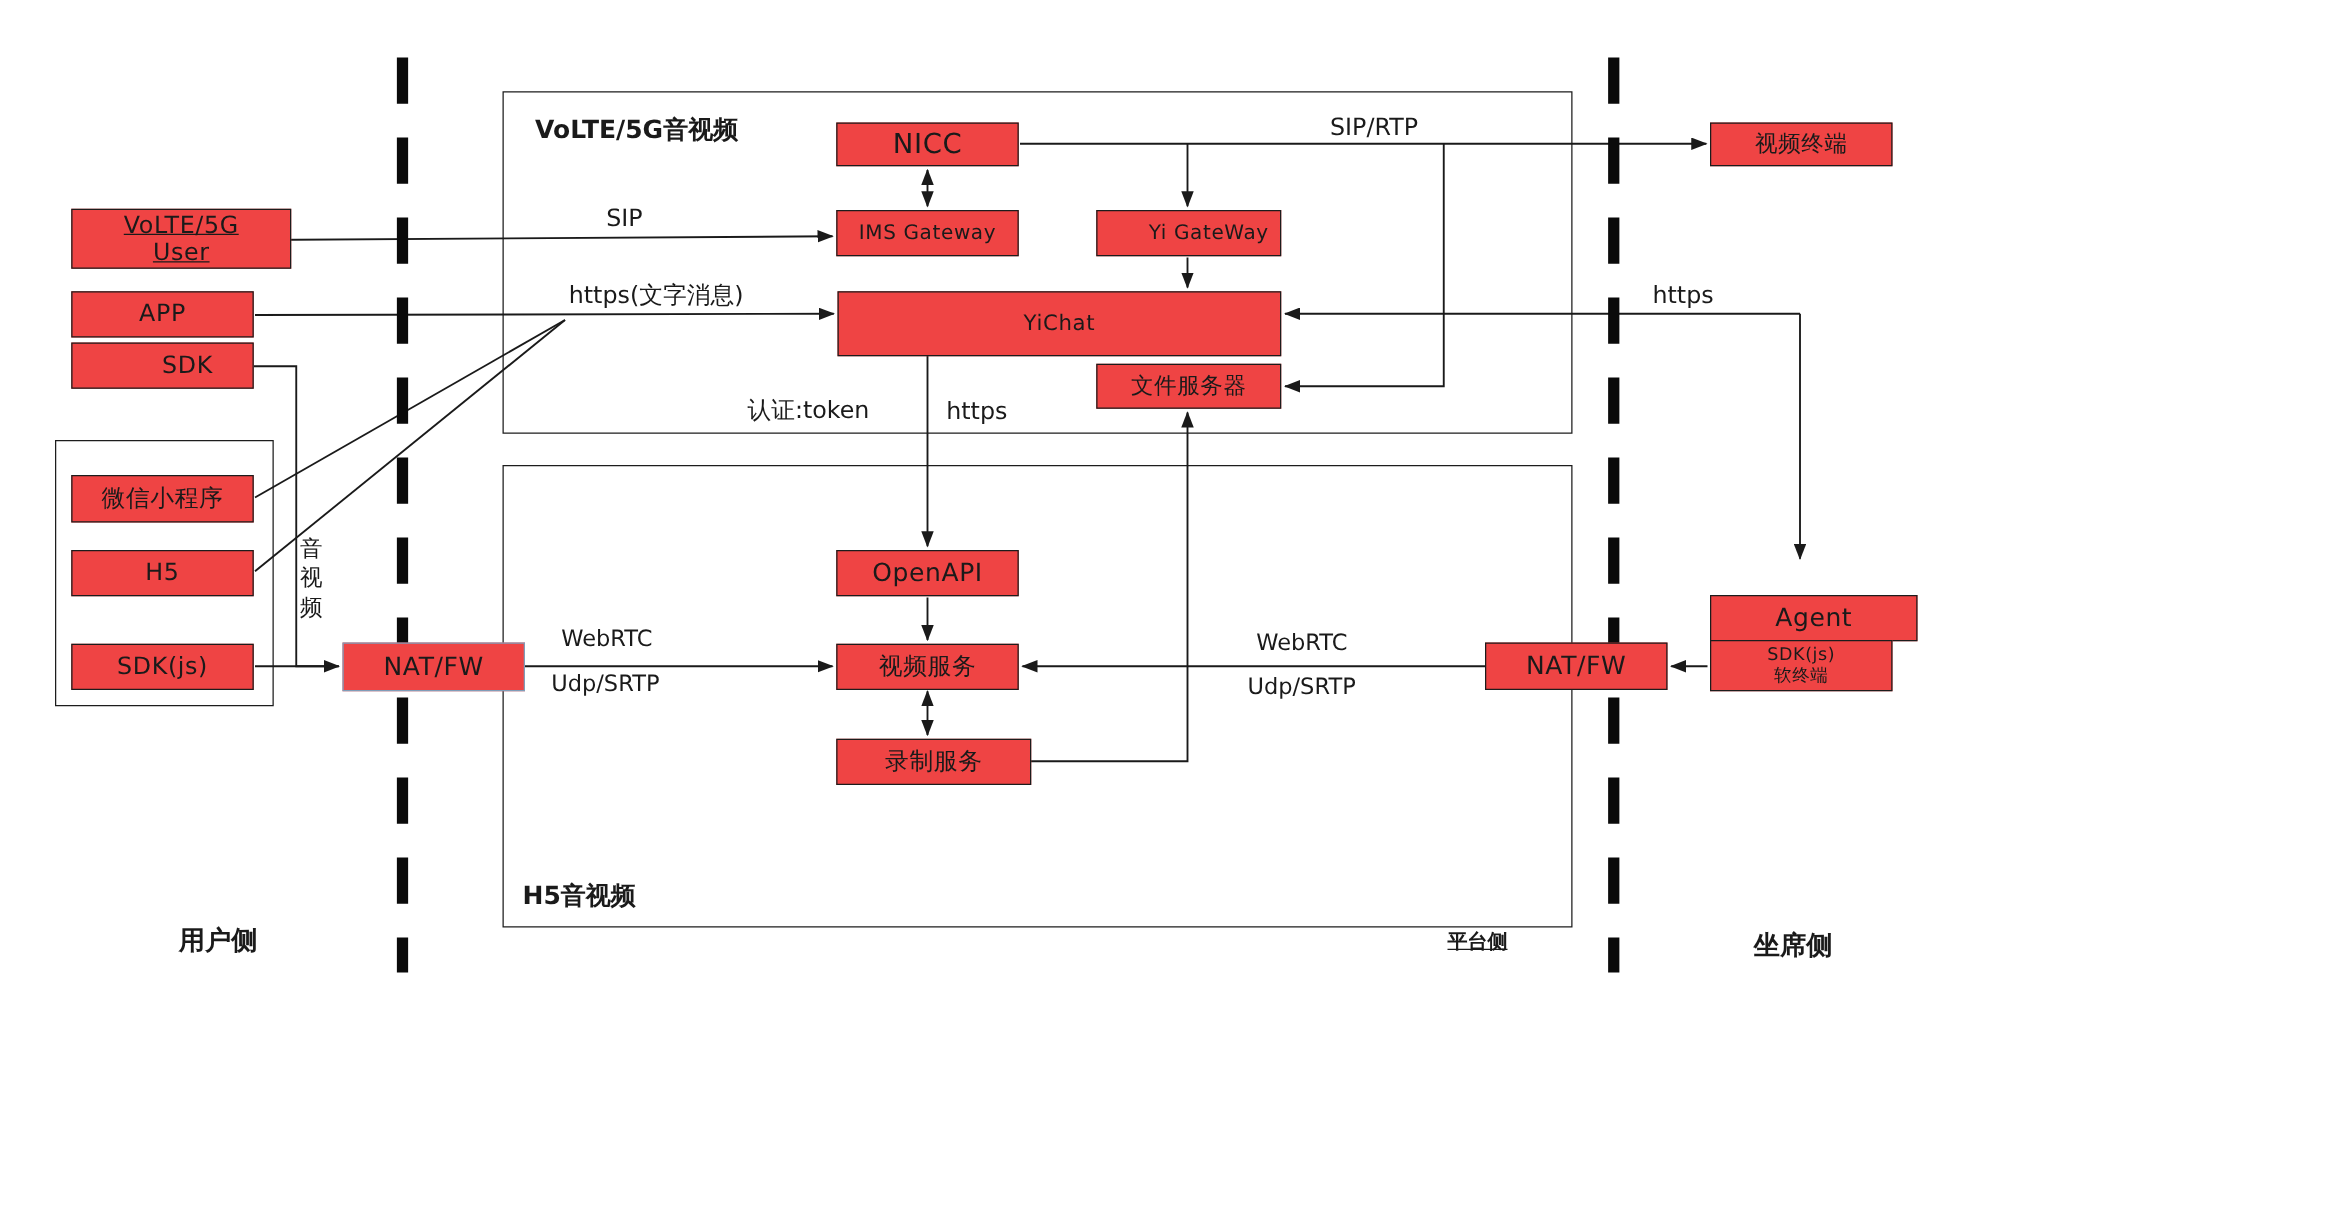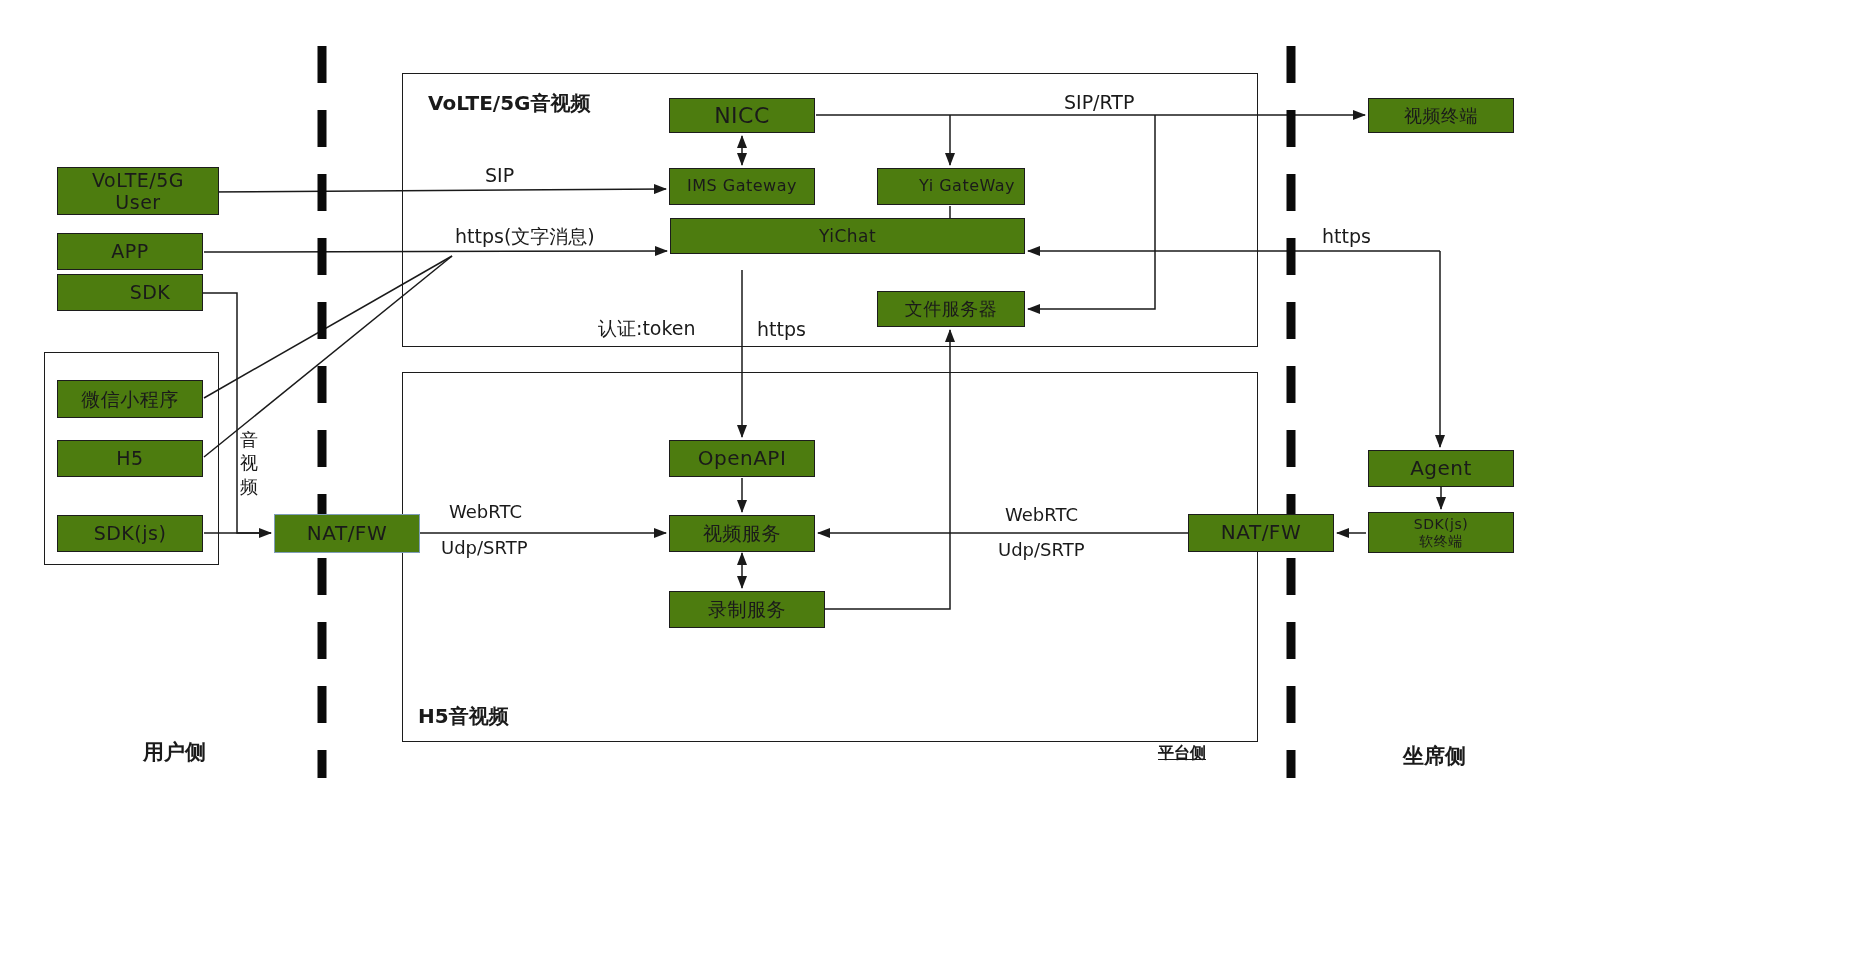--- a/index.html
+++ b/index.html
@@ -2,21 +2,21 @@
 <html><head>
 <meta charset="utf-8">
 <style>
   *{box-sizing:border-box}
   body{margin:0;background:#f4f4f4}
   #canvas{position:relative;width:1868px;height:976px;background:#ffffff;
           font-family:"DejaVu Sans","Liberation Sans",sans-serif;color:#1a1a1a;overflow:hidden}
   #edge-layer{position:absolute;left:0;top:0;width:1868px;height:976px;z-index:1}
   #edge-layer polyline{fill:none;stroke:#1a1a1a;stroke-width:1.5}
   #edge-layer line.divider{stroke:#0a0a0a;stroke-width:9;stroke-dasharray:37 27}
-  .node{position:absolute;z-index:2;background:#4d7c0f;border:1.6px solid #1c1c1c;
+  .node{position:absolute;z-index:2;background:#ef4444;border:1.6px solid #1c1c1c;
         display:flex;align-items:center;justify-content:center;text-align:center;
         white-space:pre-line;line-height:1.18;font-size:19px;letter-spacing:.5px}
   .node.group{z-index:0;background:transparent}
   .node.light{border-color:#7f9db9}
   .lbl{position:absolute;z-index:3;white-space:pre-line;line-height:1.3;font-size:19px}
   .lbl.bold{font-weight:700}
 </style>
 </head>
 <body>
 
@@ -47,38 +47,38 @@
       <polyline points="1188,533 818,533" marker-end="url(#arw)"></polyline>
       <polyline points="204,533 271,533" marker-end="url(#arw)"></polyline>
       <polyline points="420,533 666,533" marker-end="url(#arw)"></polyline>
       <polyline points="203,293 237,293 237,533 271,533"></polyline>
       <line x1="322" x2="322" y1="46" y2="778" class="divider"></line>
       <line x1="1291" x2="1291" y1="46" y2="778" class="divider"></line>
     </svg>
 <div class="node group" style="left: 402px; top: 73px; width: 856px; height: 274px;"></div>
     <div class="node group" style="left: 402px; top: 372px; width: 856px; height: 370px;"></div>
     <div class="node group" style="left: 44px; top: 352px; width: 175px; height: 213px;"></div>
-    <div class="node" style="left: 57px; top: 167px; width: 162px; height: 48px; font-size: 19px;">VoLTE/5G
+    <div class="node" style="left: 57px; top: 167px; width: 176px; height: 48px; font-size: 19px; text-decoration: underline;">VoLTE/5G
 User</div>
     <div class="node" style="left: 57px; top: 233px; width: 146px; height: 37px; font-size: 19px;">APP</div>
     <div class="node" style="left: 57px; top: 274px; width: 146px; height: 37px; font-size: 19px; padding-left: 40px;">SDK</div>
     <div class="node" style="left: 57px; top: 380px; width: 146px; height: 38px; font-size: 19px;">微信小程序</div>
     <div class="node" style="left: 57px; top: 440px; width: 146px; height: 37px; font-size: 19px;">H5</div>
     <div class="node" style="left: 57px; top: 515px; width: 146px; height: 37px; font-size: 19px;">SDK(js)</div>
     <div class="node light" style="left: 274px; top: 514px; width: 146px; height: 39px; font-size: 20px;">NAT/FW</div>
     <div class="node" style="left: 669px; top: 98px; width: 146px; height: 35px; font-size: 22px;">NICC</div>
     <div class="node" style="left: 669px; top: 168px; width: 146px; height: 37px; font-size: 16px;">IMS Gateway</div>
     <div class="node" style="left: 877px; top: 168px; width: 148px; height: 37px; font-size: 16px; padding-left: 32px;">Yi GateWay</div>
-    <div class="node" style="left: 670px; top: 218px; width: 355px; height: 36px; font-size: 17px;">YiChat</div>
+    <div class="node" style="left: 670px; top: 233px; width: 355px; height: 52px; font-size: 17px;">YiChat</div>
     <div class="node" style="left: 877px; top: 291px; width: 148px; height: 36px; font-size: 18px;">文件服务器</div>
     <div class="node" style="left: 669px; top: 440px; width: 146px; height: 37px; font-size: 20px;">OpenAPI</div>
     <div class="node" style="left: 669px; top: 515px; width: 146px; height: 37px; font-size: 19px;">视频服务</div>
     <div class="node" style="left: 669px; top: 591px; width: 156px; height: 37px; font-size: 19px;">录制服务</div>
     <div class="node" style="left: 1368px; top: 98px; width: 146px; height: 35px; font-size: 18px;">视频终端</div>
-    <div class="node" style="left: 1368px; top: 450px; width: 146px; height: 37px; font-size: 20px;">Agent</div>
+    <div class="node" style="left: 1368px; top: 476px; width: 166px; height: 37px; font-size: 20px;">Agent</div>
     <div class="node" style="left: 1368px; top: 512px; width: 146px; height: 41px; font-size: 14px;">SDK(js)
 软终端</div>
     <div class="node" style="left: 1188px; top: 514px; width: 146px; height: 38px; font-size: 20px;">NAT/FW</div>
     <div class="lbl bold" style="left: 428px; top: 90px; font-size: 20px;">VoLTE/5G音视频</div>
     <div class="lbl bold" style="left: 418px; top: 703px; font-size: 20px;">H5音视频</div>
     <div class="lbl" style="left: 437px; top: 163px; font-size: 19px; margin-left: 48px;">SIP</div>
     <div class="lbl" style="left: 455px; top: 224px; font-size: 19px;">https(文字消息)</div>
     <div class="lbl" style="left: 1064px; top: 90px; font-size: 19px;">SIP/RTP</div>
     <div class="lbl" style="left: 1322px; top: 224px; font-size: 19px;">https</div>
     <div class="lbl" style="left: 598px; top: 316px; font-size: 19px;">认证:token</div>

